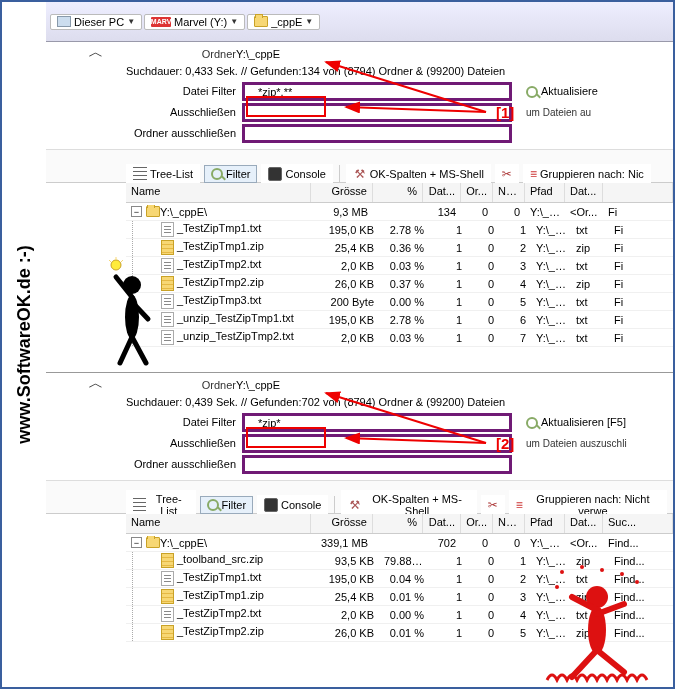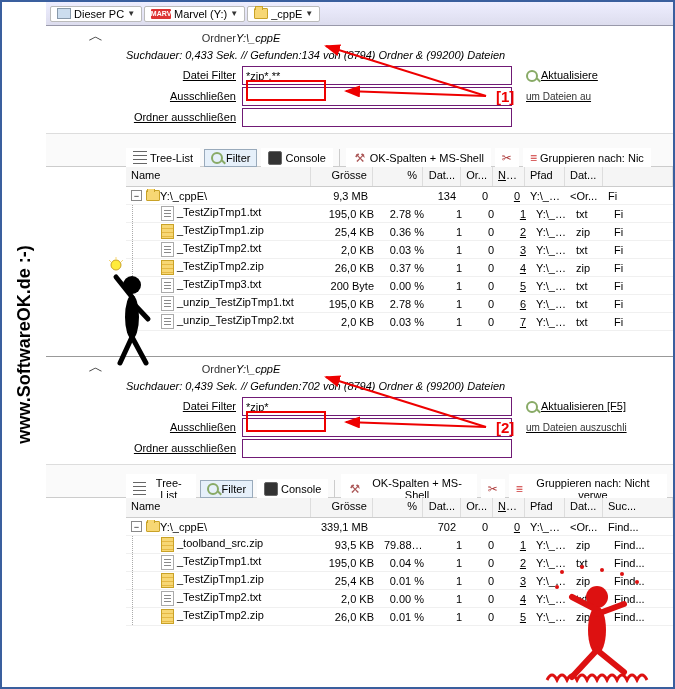--- a/index.html
+++ b/index.html
@@ -1,36 +1,36 @@
 <!DOCTYPE html>
 <html><head>
 <meta charset="utf-8">
 <style>
 * { box-sizing: border-box; margin: 0; padding: 0; }
 body { font-family: "Segoe UI", Tahoma, sans-serif; font-size: 11px; color: #000; background: #fff; width: 675px; height: 689px; overflow: hidden; position: relative; border: 2px solid #3a5f9e; }
 .sidebar { position: absolute; left: 0; top: 0; width: 44px; height: 100%; background: #fff; display: flex; align-items: center; justify-content: center; }
 .sidebar-text { transform: rotate(-90deg); white-space: nowrap; font-size: 18px; font-weight: bold; }
-.breadcrumb { height: 24px; background: linear-gradient(#eef, #dde); border-bottom: 1px solid #99a; display: flex; align-items: center; padding: 0 4px; gap: 2px; margin-left: 44px; }
+.breadcrumb { height: 40px; background: linear-gradient(#eef, #dde); border-bottom: 1px solid #99a; display: flex; align-items: center; padding: 0 4px; gap: 2px; margin-left: 44px; }
 .bc-item { display: flex; align-items: center; gap: 3px; padding: 1px 6px; background: #fff; border: 1px solid #bbb; border-radius: 2px; font-size: 11px; cursor: pointer; }
 .bc-item .arrow { font-size: 8px; color: #333; }
 .folder-ico { width: 14px; height: 11px; background: #f7d774; border: 1px solid #c9a227; border-radius: 1px; display: inline-block; position: relative; }
 .folder-ico::before { content: ""; position: absolute; top: -3px; left: 0; width: 6px; height: 3px; background: #f7d774; border: 1px solid #c9a227; border-bottom: none; border-radius: 1px 1px 0 0; }
 .pc-ico { width: 14px; height: 11px; background: #cde; border: 1px solid #89a; display: inline-block; }
 .drive-ico { width: 20px; height: 10px; background: #d33; border-radius: 1px; color: #fff; font-size: 7px; font-weight: bold; display: inline-flex; align-items: center; justify-content: center; }
 .main { margin-left: 44px; height: calc(100% - 24px); display: flex; flex-direction: column; }
 .panel { flex: 1; display: flex; flex-direction: column; border-top: 1px solid #999; background: #fff; overflow: hidden; position: relative; }
 .panel:first-child { border-top: none; }
 .scroll-hint { width: 100%; height: 20px; display: flex; align-items: center; justify-content: center; color: #333; font-size: 15px; position: absolute; left: 40px; top: 0; width: 20px; }
 .info-area { padding: 4px 8px 6px 80px; line-height: 17px; position: relative; }
 .info-line { display: flex; align-items: center; }
 .info-label { text-align: right; min-width: 110px; color: #333; }
-.info-val { color: #000; font-style: italic; }
-.filter-row { display: flex; align-items: center; gap: 6px; margin-top: 2px; text-decoration: underline; }
+.info-val { color: #000; }
+.filter-row { display: flex; align-items: center; gap: 6px; margin-top: 2px; }
 .filter-label { text-align: right; min-width: 110px; }
-.filter-input { border: 1px solid #701a75; height: 19px; padding: 1px 3px; font-size: 11px; flex: 0 0 270px; }
+.filter-input { border: 3px solid #701a75; height: 19px; padding: 1px 13px; font-size: 11px; flex: 0 0 270px; }
 .red-box { position: absolute; border: 2px solid #e00; pointer-events: none; }
 .red-arrow { position: absolute; pointer-events: none; }
 .red-label { position: absolute; color: #e00; font-weight: bold; font-size: 15px; pointer-events: none; }
 .refresh { display: flex; align-items: center; gap: 3px; margin-left: 8px; color: #000; }
 .hint-text { color: #333; font-size: 10px; margin-left: 8px; }
 .toolbar { display: flex; align-items: center; gap: 4px; padding: 18px 6px 2px 80px; border-top: 1px solid #ddd; border-bottom: 1px solid #ccc; background: #fafafa; height: 34px; }
 .tool-btn { display: flex; align-items: center; gap: 3px; padding: 2px 6px; border: 1px solid transparent; background: #fff; cursor: pointer; font-size: 11px; }
 .tool-btn.active { border: 1px solid #9ab; background: #e6f0fa; }
 .tool-sep { width: 1px; height: 18px; background: #ccc; margin: 0 2px; }
 .icon-sq { width: 14px; height: 14px; display: inline-block; border: 1px solid #666; background: #333; border-radius: 2px; }
@@ -41,21 +41,21 @@
 .icon-hammer::before { content: "⚒"; font-size: 12px; color: #a55; }
 .icon-tools { font-size: 12px; color: #a33; }
 .icon-group { font-size: 12px; color: #c33; }
 .table-hdr { display: flex; background: #f5f5f5; border-bottom: 1px solid #ccc; height: 20px; margin-left: 80px; }
 .th { border-right: 1px solid #ddd; padding: 2px 5px; font-size: 11px; overflow: hidden; white-space: nowrap; text-overflow: ellipsis; }
 .col-name { flex: 0 0 185px; }
 .col-size { flex: 0 0 62px; text-align: right; }
 .col-pct { flex: 0 0 50px; text-align: right; }
 .col-dat { flex: 0 0 38px; text-align: right; }
 .col-or { flex: 0 0 32px; text-align: right; }
-.col-nu { flex: 0 0 32px; text-align: right; text-decoration: underline; }
+.col-nu { flex: 0 0 32px; text-align: right; }
 .col-pfad { flex: 0 0 40px; }
 .col-ext { flex: 0 0 38px; }
 .col-last { flex: 1; }
 .table-body { margin-left: 80px; overflow: hidden; }
 .tr { display: flex; height: 18px; align-items: center; border-bottom: 1px solid #f0f0f0; }
 .td { padding: 1px 5px; font-size: 11px; overflow: hidden; white-space: nowrap; text-overflow: ellipsis; }
 .file-ico { width: 13px; height: 15px; border: 1px solid #aaa; background: #fff; display: inline-block; margin-right: 3px; position: relative; vertical-align: middle; }
 .file-ico.txt::after { content: ""; position: absolute; left: 2px; top: 3px; right: 2px; height: 1px; background: #888; box-shadow: 0 3px 0 #888, 0 6px 0 #888; }
 .file-ico.zip { background: repeating-linear-gradient(#f7d774 0 3px, #e5b843 3px 4px); border-color: #c9a227; }
 .tree-toggle { width: 11px; height: 11px; border: 1px solid #888; display: inline-flex; align-items: center; justify-content: center; font-size: 9px; margin-right: 4px; background: #fff; cursor: pointer; }

